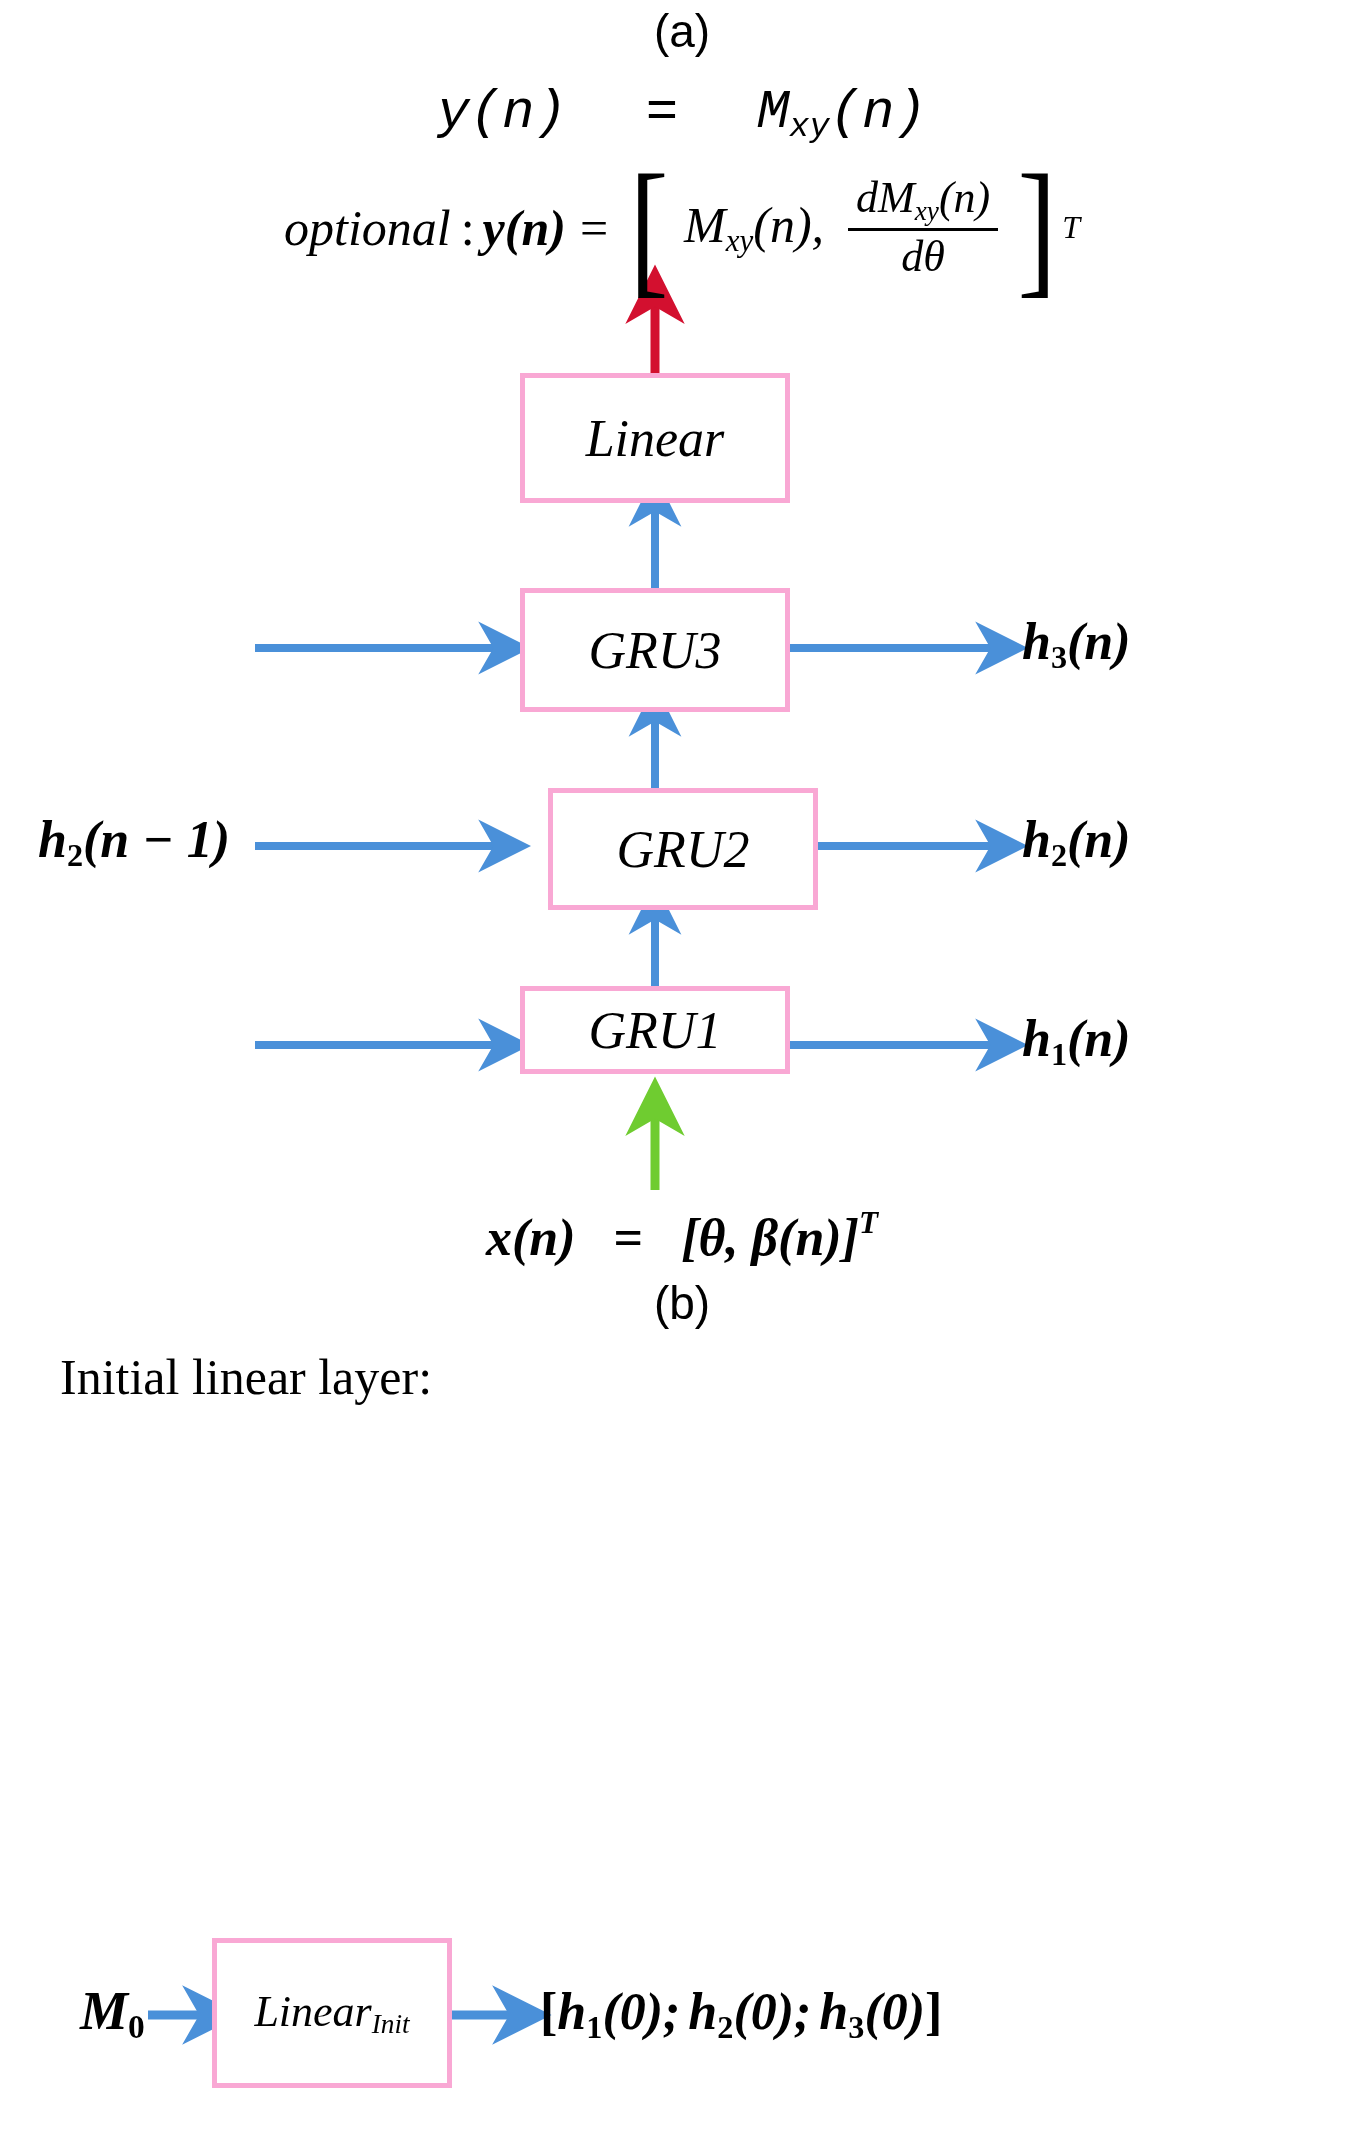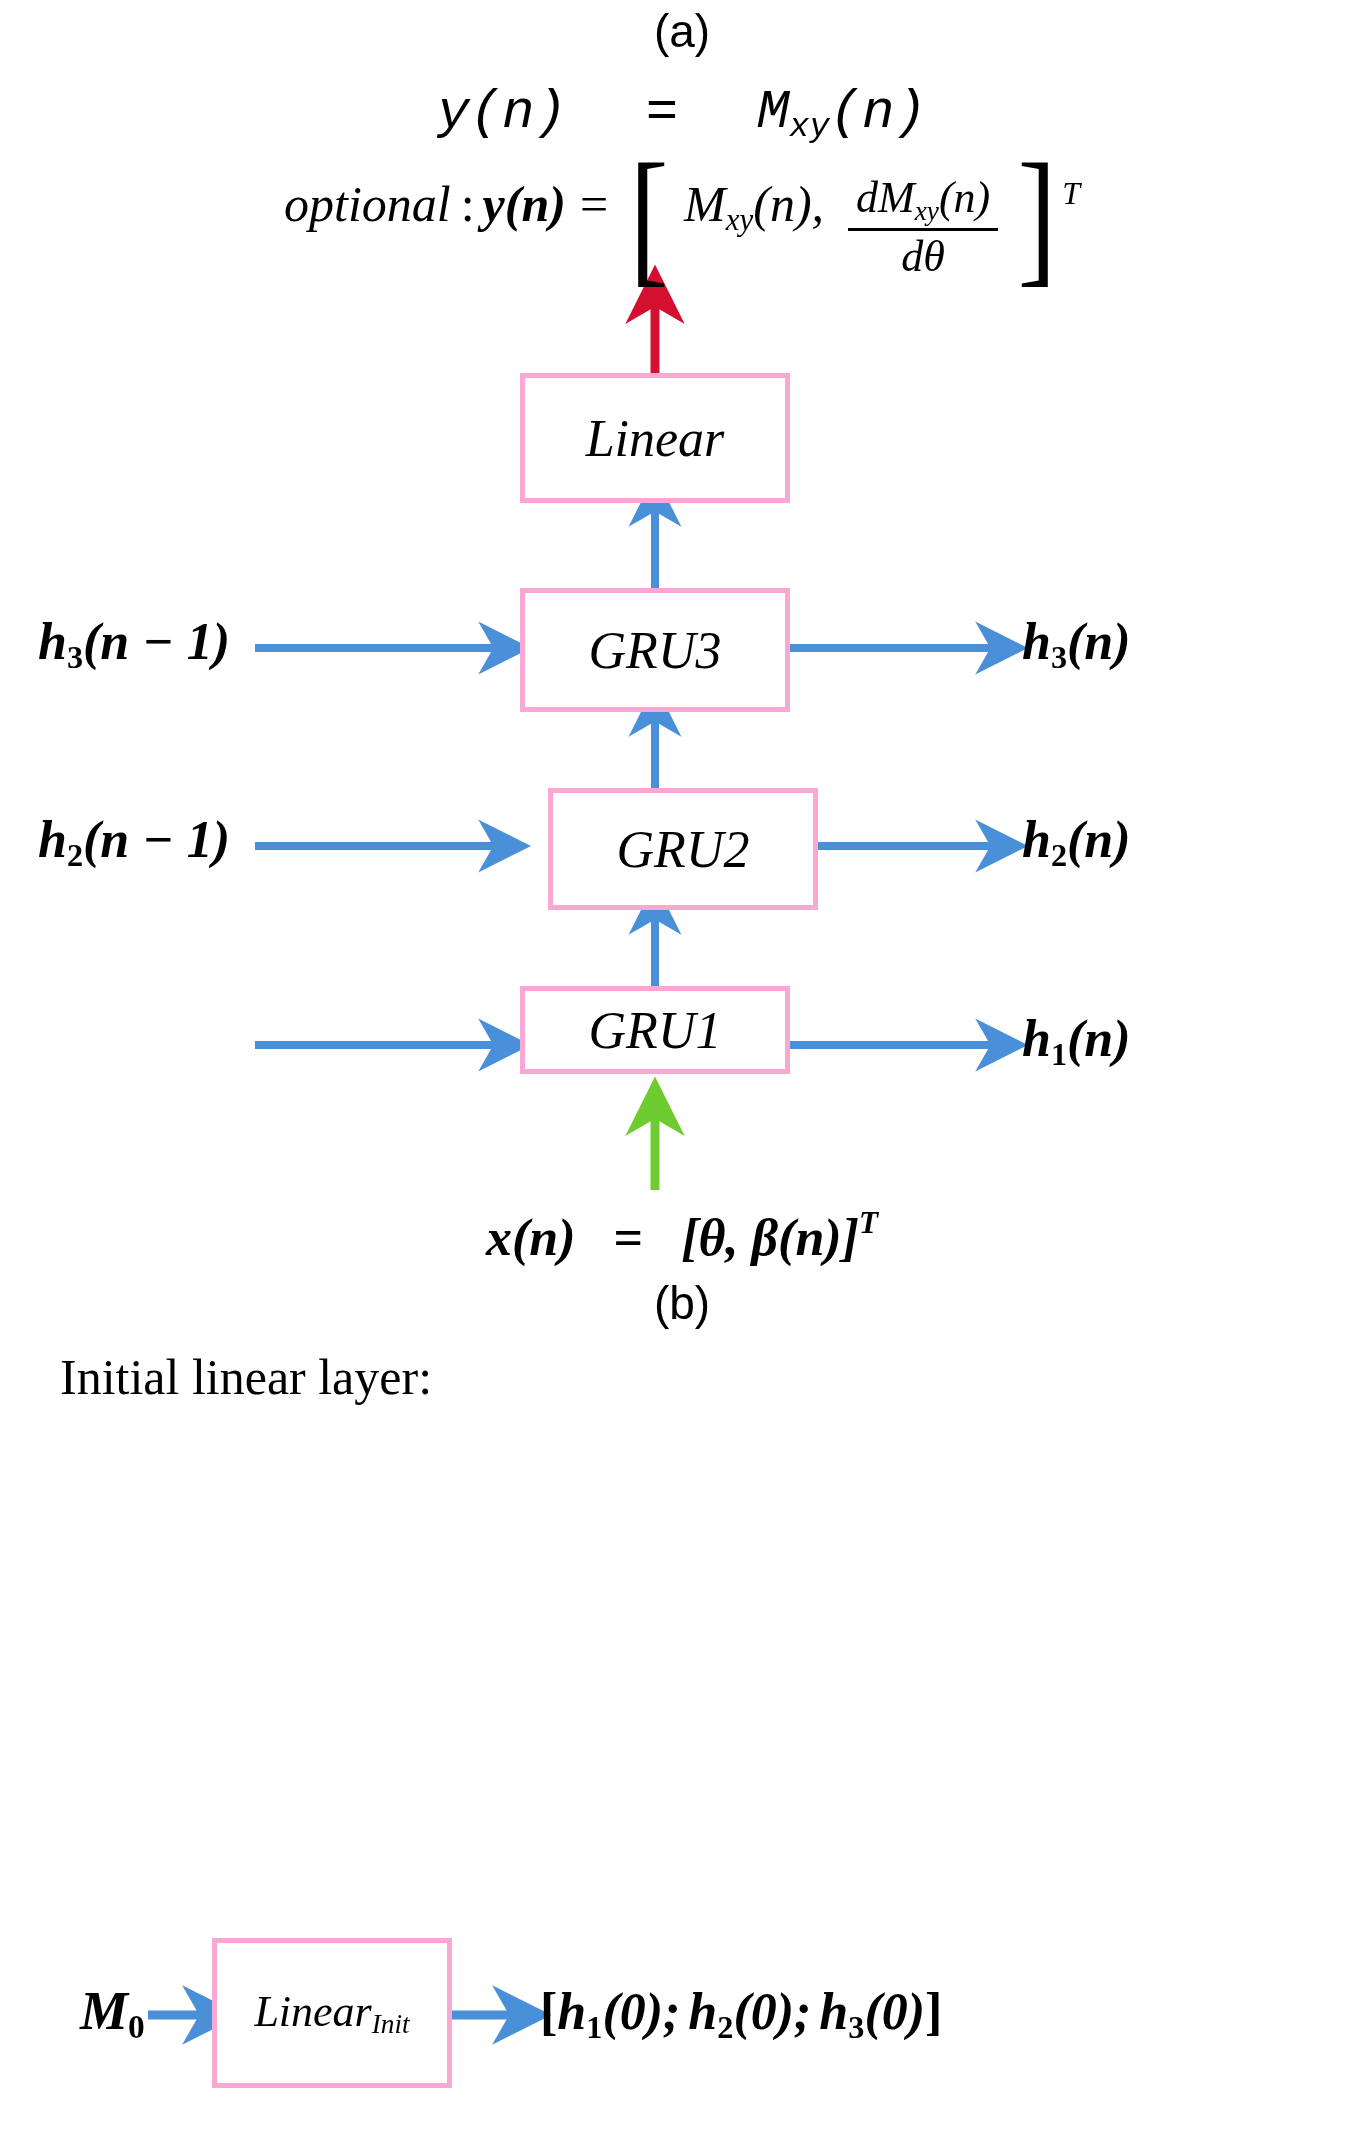--- a/index.html
+++ b/index.html
@@ -128,21 +128,21 @@
 
   <div class="abs math" style="left:0;top:82px;width:1364px;text-align:center;font-size:54px;font-family:Liberation Mono, monospace;">
     <span>y(n)</span>
     <span style="display:inline-block;width:14px;"></span>
     <span class="mathup">=</span>
     <span style="display:inline-block;width:14px;"></span>
     <span>M</span><span class="sub">xy</span><span>(n)</span>
   </div>
 
   <div class="abs math" style="left:0;top:175px;width:1364px;text-align:center;font-size:50px;">
-    <span style="display:inline-flex;justify-content:center;">
+    <span style="display:inline-flex;align-items:center;justify-content:center;">
       <span>optional</span>
       <span style="display:inline-block;width:10px;"></span>
       <span class="mathup">:</span>
       <span style="display:inline-block;width:8px;"></span>
       <span class="bold">y(n)</span>
       <span style="display:inline-block;width:14px;"></span>
       <span class="mathup">=</span>
       <span style="display:inline-block;width:16px;"></span>
 
       <span class="brk">[</span>
@@ -165,23 +165,20 @@
     </span>
   </div>
 
   <div class="node" style="left:520px;top:373px;width:270px;height:130px;font-size:52px;">
     <span>Linear</span>
   </div>
 
   <div class="node" style="left:520px;top:588px;width:270px;height:124px;font-size:52px;">
     <span>GRU3</span>
   </div>
-  <div class="sidelabel" style="left:38px;top:612px;font-size:52px;">
-    <span>h</span><span class="subup">3</span><span>(n − 1)</span>
-  </div>
   <div class="sidelabel" style="left:1022px;top:612px;font-size:52px;">
     <span>h</span><span class="subup">3</span><span>(n)</span>
   </div>
 
   <div class="node" style="left:548px;top:788px;width:270px;height:122px;font-size:52px;">
     <span>GRU2</span>
   </div>
   <div class="sidelabel" style="left:38px;top:810px;font-size:52px;">
     <span>h</span><span class="subup">2</span><span>(n − 1)</span>
   </div>

